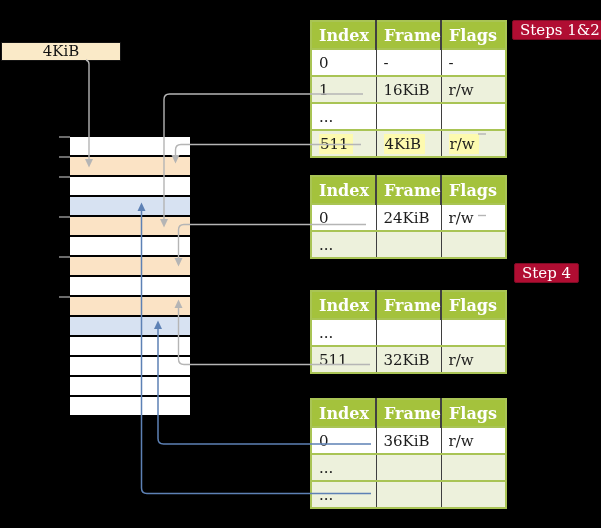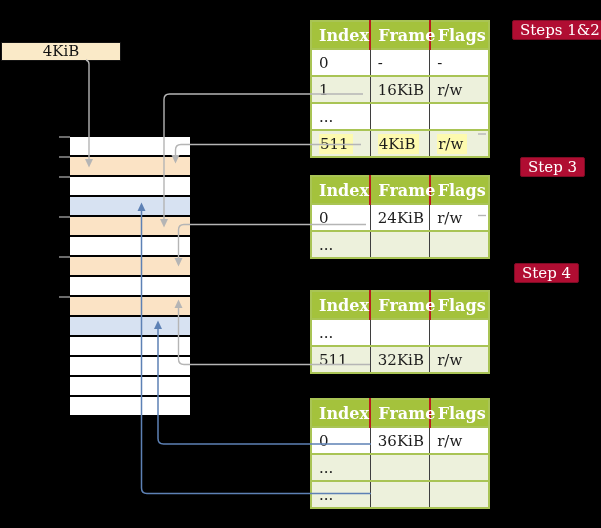--- a/index.html
+++ b/index.html
@@ -18,44 +18,43 @@
   .badge.b3{left:520px;top:157px;}
   .badge.b4{left:514px;top:263px;text-align:right;}
   
   .memcol{position:absolute;left:70px;top:137px;width:120px;}
   .mem-row{height:20px;box-sizing:border-box;border-bottom:2px solid #000;}
   .mem-empty{background:#ffffff;}
   .mem-table{background:var(--frame-peach);}
   .mem-mapped{background:var(--frame-blue);}
   
   .ptable{position:absolute;left:310px;border-collapse:collapse;table-layout:fixed;
-          width:180px;border:2.5px solid var(--table-border-green);
+          width:197px;border:2.5px solid var(--table-border-green);
           font-size:15px;color:#1c1c1c;}
   .t1{top:20px;} .t2{top:175px;} .t3{top:290px;} .t4{top:398px;}
   .ptable th{background:var(--table-header-green);color:#fff;font-weight:bold;
              font-size:16px;height:26px;text-align:left;padding:0 0 0 7px;}
-  .ptable th+th{border-left:2px solid #b91c1c;}
+  .ptable th+th{border-left:2px solid #404040;}
   .ptable td{height:25px;padding:0 0 0 7px;background:#fff;}
   .ptable td+td{border-left:1.5px solid #3f3f3f;}
   .ptable tbody tr{border-top:2px solid var(--table-border-green);}
   .ptable tbody tr.shaded td{background:var(--row-alt-green);}
   .hl{background:var(--highlight-yellow);padding:1px 4px 1px 1px;}
   svg.overlay{position:absolute;left:0;top:0;pointer-events:none;}
 </style>
 </head>
 <body>
 
 <div id="canvas">
 
   <div class="frame-box">
     <span>4KiB</span>
   </div>
 
   <div class="badge b12">Steps 1&amp;2</div>
-  <div class="badge b3">Step 3</div>
   <div class="badge b4">Step 4</div>
 
   <div class="memcol">
       <div class="mem-row mem-empty"></div>
       <div class="mem-row mem-table"></div>
       <div class="mem-row mem-empty"></div>
       <div class="mem-row mem-mapped"></div>
       <div class="mem-row mem-table"></div>
       <div class="mem-row mem-empty"></div>
       <div class="mem-row mem-table"></div>

